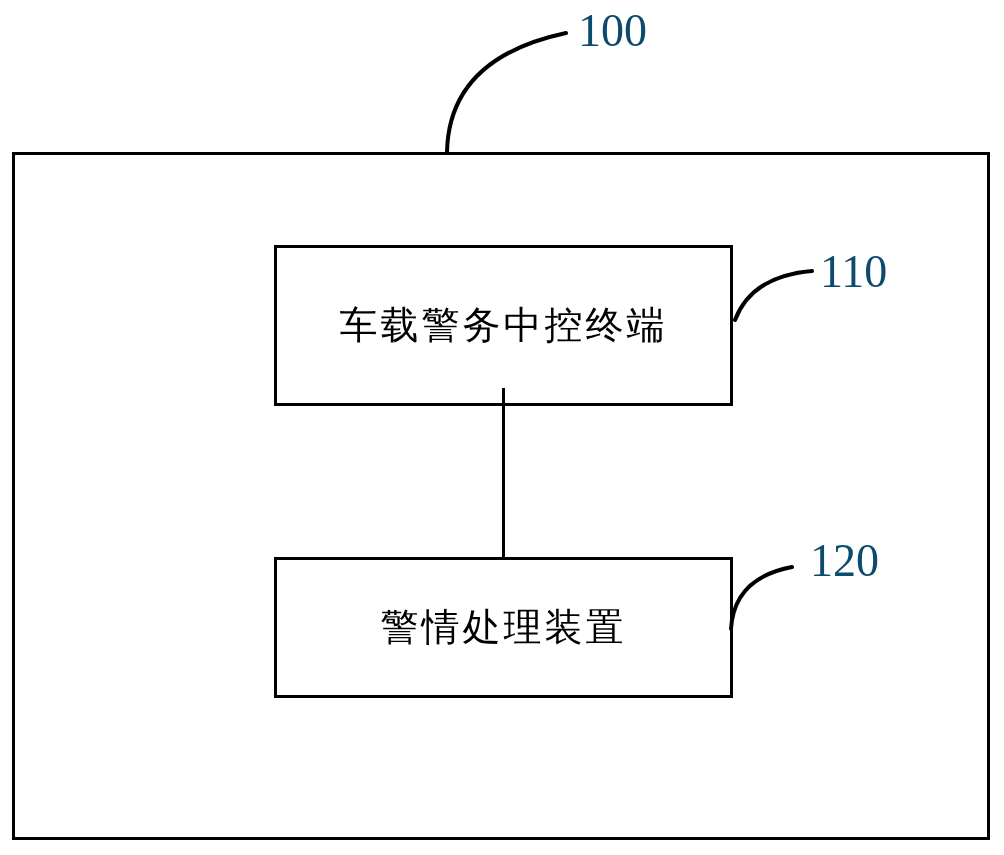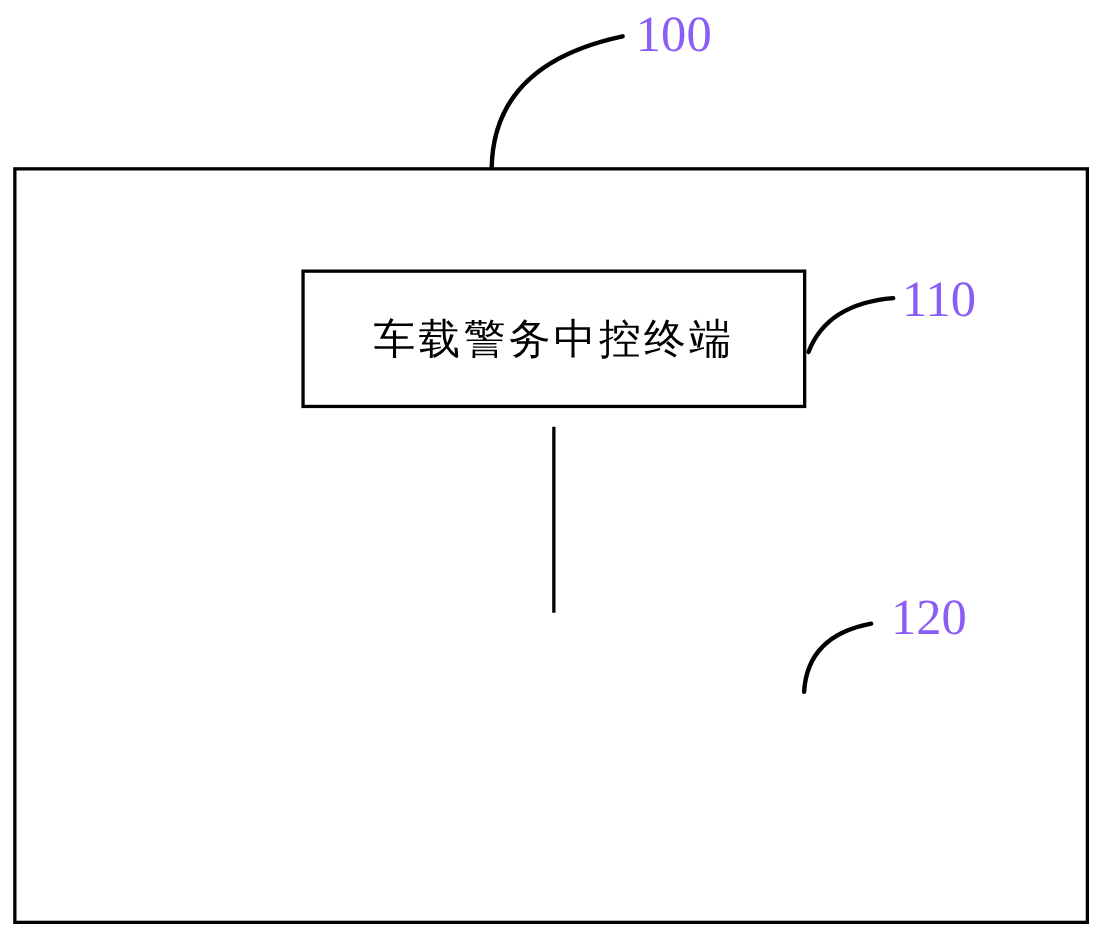--- a/index.html
+++ b/index.html
@@ -30,41 +30,41 @@
     position: absolute;
     left: 274px;
     width: 459px;
     border: 3px solid #000000;
     box-sizing: border-box;
     background: #ffffff;
     display: flex;
     align-items: center;
     justify-content: center;
   }
-  .node-box.top    { top: 245px; height: 126px; }
+  .node-box.top    { top: 245px; height: 161px; }
   .node-box.bottom { top: 557px; height: 141px; }
   .node-label {
     font-size: 38px;
     letter-spacing: 3px;
     white-space: nowrap;
     color: #000000;
   }
   .connector {
     position: absolute;
     left: 502px;
     top: 388px;
     width: 3px;
     height: 169px;
     background: #000000;
   }
   .ref-label {
     position: absolute;
     font-size: 46px;
     line-height: 1;
-    color: #8b5cf6;
+    color: #0c4a6e;
     white-space: nowrap;
   }
   .ref-100 { left: 578px; top: 8px; }
   .ref-110 { left: 820px; top: 249px; }
   .ref-120 { left: 810px; top: 538px; text-align: center; }
   .leader-svg {
     position: absolute;
     left: 0;
     top: 0;
     width: 1004px;
@@ -76,20 +76,23 @@
 <body>
 
 <div class="canvas">
 
   <div class="outer-box"></div>
 
   <div class="node-box top">
     <span class="node-label">车载警务中控终端</span>
   </div>
 
+  <div class="node-box bottom">
+    <span class="node-label">警情处理装置</span>
+  </div>
 
   <div class="connector"></div>
 
   <svg class="leader-svg" viewBox="0 0 1004 855">
     <path d="M 447 152 Q 449 58 566 33" fill="none" stroke="#000000" stroke-width="4" stroke-linecap="round"></path>
     <path d="M 735 320 Q 752 276 812 271" fill="none" stroke="#000000" stroke-width="4" stroke-linecap="round"></path>
     <path d="M 731 629 Q 734 578 792 567" fill="none" stroke="#000000" stroke-width="4" stroke-linecap="round"></path>
   </svg>
 
   <span class="ref-label ref-100">100</span>

